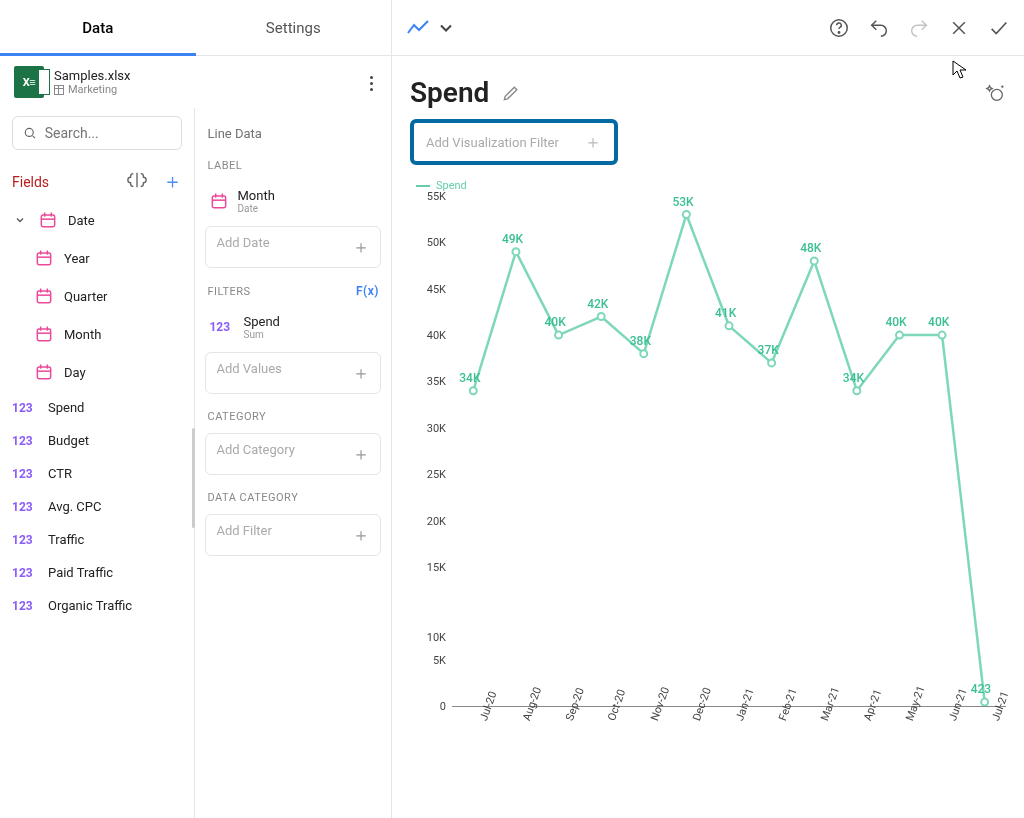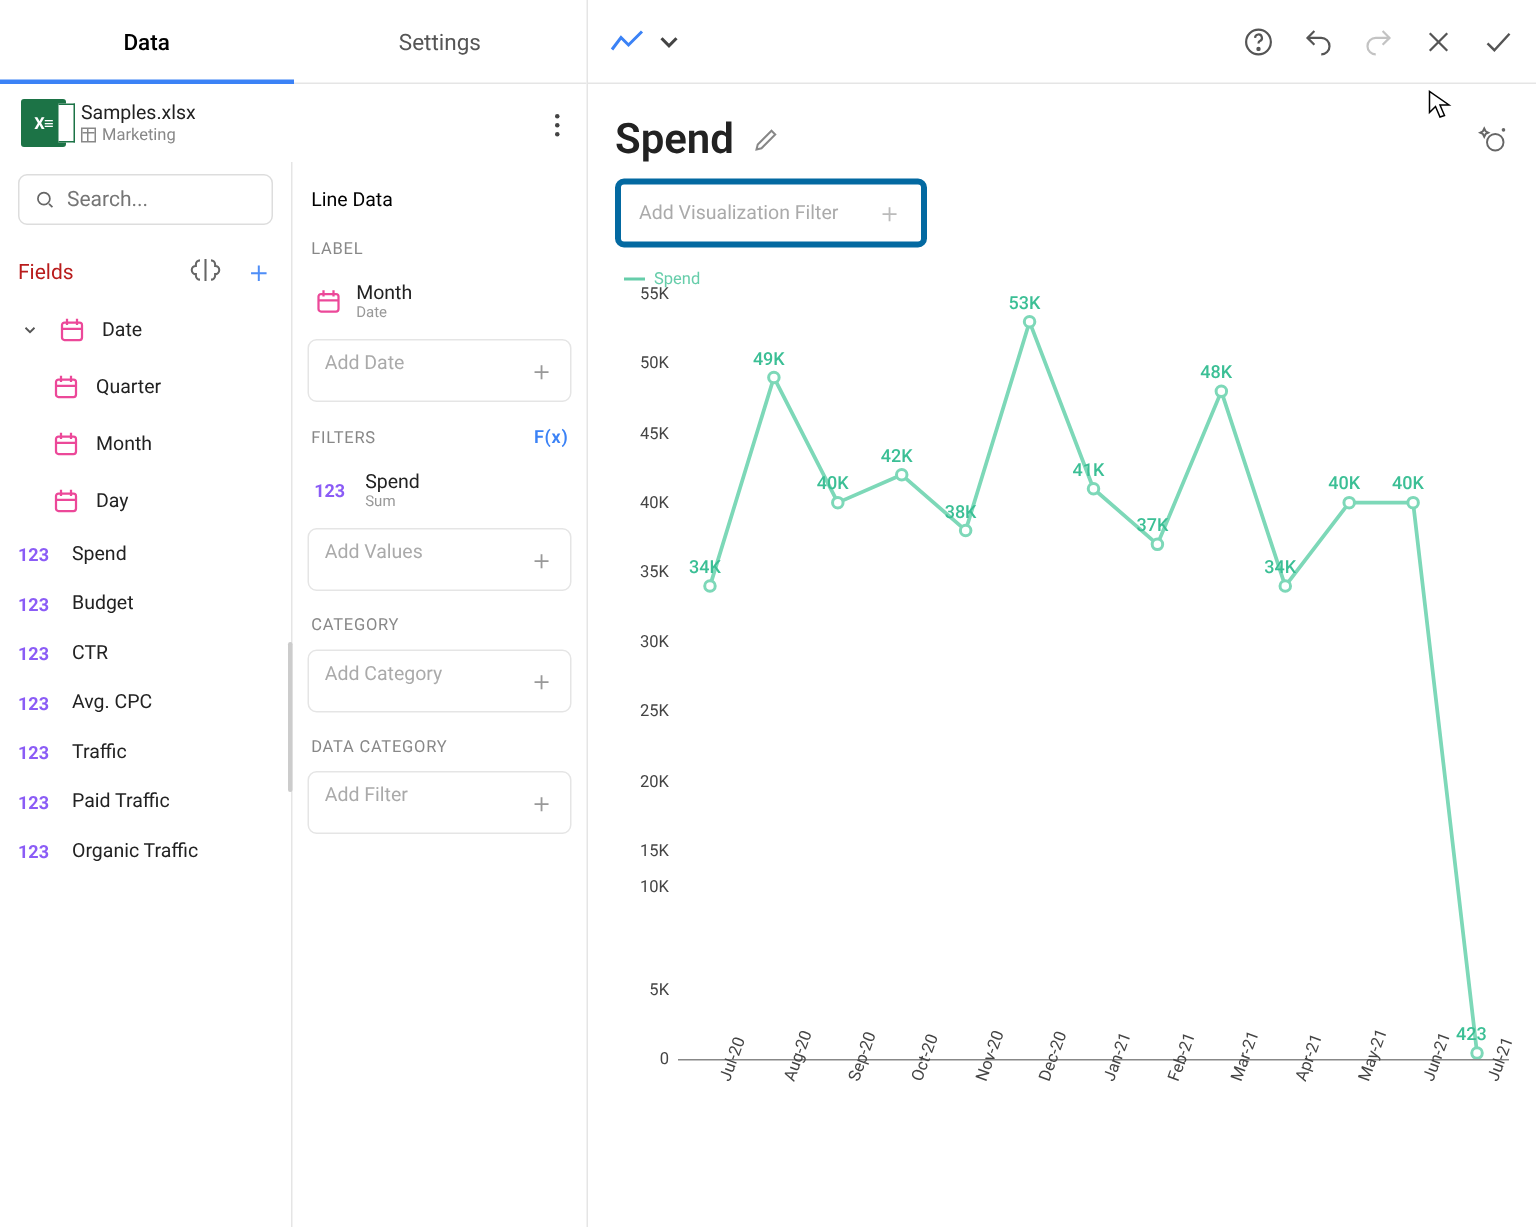--- a/index.html
+++ b/index.html
@@ -28,21 +28,21 @@
 .fields-header .label { font-size:14px; color:#b91c1c; }
 .fields-header .icons { display:flex; gap:14px; align-items:center; }
 .plus-blue { color:#4f8ef7; font-size:20px; font-weight:300; cursor:pointer; }
 .brain-icon svg { width:22px; height:22px; }
 .field-list { flex:1; overflow-y:auto; }
 .field-item { display:flex; align-items:center; gap:10px; padding: 9px 12px; font-size:13px; color:#222; cursor:pointer; }
 .field-item.sub { padding-left: 34px; }
 .chev { width:16px; display:flex; justify-content:center; color:#555; }
 .cal-icon { width:20px; height:20px; }
 .num-icon { color:#8b5cf6; font-weight:700; font-size:12px; width:26px; text-align:left; }
-.section-title { font-size:13px; color:#000000; padding: 4px 2px 6px; }
+.section-title { font-size:13px; color:#737373; padding: 4px 2px 6px; }
 .section-label { font-size:11px; letter-spacing:0.5px; color:#888; padding: 6px 2px 4px; display:flex; justify-content:space-between; align-items:center; }
 .fx { color:#3b82f6; font-weight:600; font-size:12px; cursor:pointer; }
 .chip { display:flex; align-items:center; gap:8px; padding:6px 4px; }
 .chip .cal-icon, .chip .num-icon { flex-shrink:0; }
 .chip-text { display:flex; flex-direction:column; }
 .chip-name { font-size:13px; color:#222; }
 .chip-sub { font-size:10px; color:#999; }
 .add-box { display:flex; align-items:flex-start; justify-content:space-between; border:1px solid #e5e5e5; border-radius:6px; padding:8px 10px; font-size:13px; color:#aaa; margin-bottom:4px; }
 .add-box .plus { color:#999; font-size:18px; }
 .scroll-indicator { position:absolute; left:-3px; top:320px; width:3px; height:100px; background:#ccc; border-radius:2px; }
@@ -145,20 +145,29 @@
               </svg>
               <span>Date</span>
             </div>
             <div class="field-item sub">
               <svg class="cal-icon" viewBox="0 0 24 24" fill="none" stroke="#ec4899" stroke-width="1.8">
                 <rect x="4" y="6" width="16" height="14" rx="2"></rect>
                 <line x1="8" y1="3" x2="8" y2="8"></line>
                 <line x1="16" y1="3" x2="16" y2="8"></line>
                 <line x1="4" y1="11" x2="20" y2="11"></line>
               </svg>
+              <span>Year</span>
+            </div>
+            <div class="field-item sub">
+              <svg class="cal-icon" viewBox="0 0 24 24" fill="none" stroke="#ec4899" stroke-width="1.8">
+                <rect x="4" y="6" width="16" height="14" rx="2"></rect>
+                <line x1="8" y1="3" x2="8" y2="8"></line>
+                <line x1="16" y1="3" x2="16" y2="8"></line>
+                <line x1="4" y1="11" x2="20" y2="11"></line>
+              </svg>
               <span>Quarter</span>
             </div>
             <div class="field-item sub">
               <svg class="cal-icon" viewBox="0 0 24 24" fill="none" stroke="#ec4899" stroke-width="1.8">
                 <rect x="4" y="6" width="16" height="14" rx="2"></rect>
                 <line x1="8" y1="3" x2="8" y2="8"></line>
                 <line x1="16" y1="3" x2="16" y2="8"></line>
                 <line x1="4" y1="11" x2="20" y2="11"></line>
               </svg>
               <span>Month</span>
@@ -322,21 +331,21 @@
         <span>Add Visualization Filter</span>
           <span class="plus" style="color:#bbb;font-size:18px;">＋</span>
       </div>
     </div>
     <div class="chart-area">
       <div class="legend">Spend</div>
       <div class="plot" id="plot">
         <div class="y-axis" id="yaxis">
             <div class="ytick" style="top: 510px;">0</div>
             <div class="ytick" style="top: 463.636px;">5K</div>
-            <div class="ytick" style="top: 395px;">10K</div>
+            <div class="ytick" style="top: 441px;">10K</div>
             <div class="ytick" style="top: 370.909px;">15K</div>
             <div class="ytick" style="top: 324.545px;">20K</div>
             <div class="ytick" style="top: 278.182px;">25K</div>
             <div class="ytick" style="top: 231.818px;">30K</div>
             <div class="ytick" style="top: 185.455px;">35K</div>
             <div class="ytick" style="top: 139.091px;">40K</div>
             <div class="ytick" style="top: 92.7273px;">45K</div>
             <div class="ytick" style="top: 46.3636px;">50K</div>
             <div class="ytick" style="top: 0px;">55K</div>
           </div>

